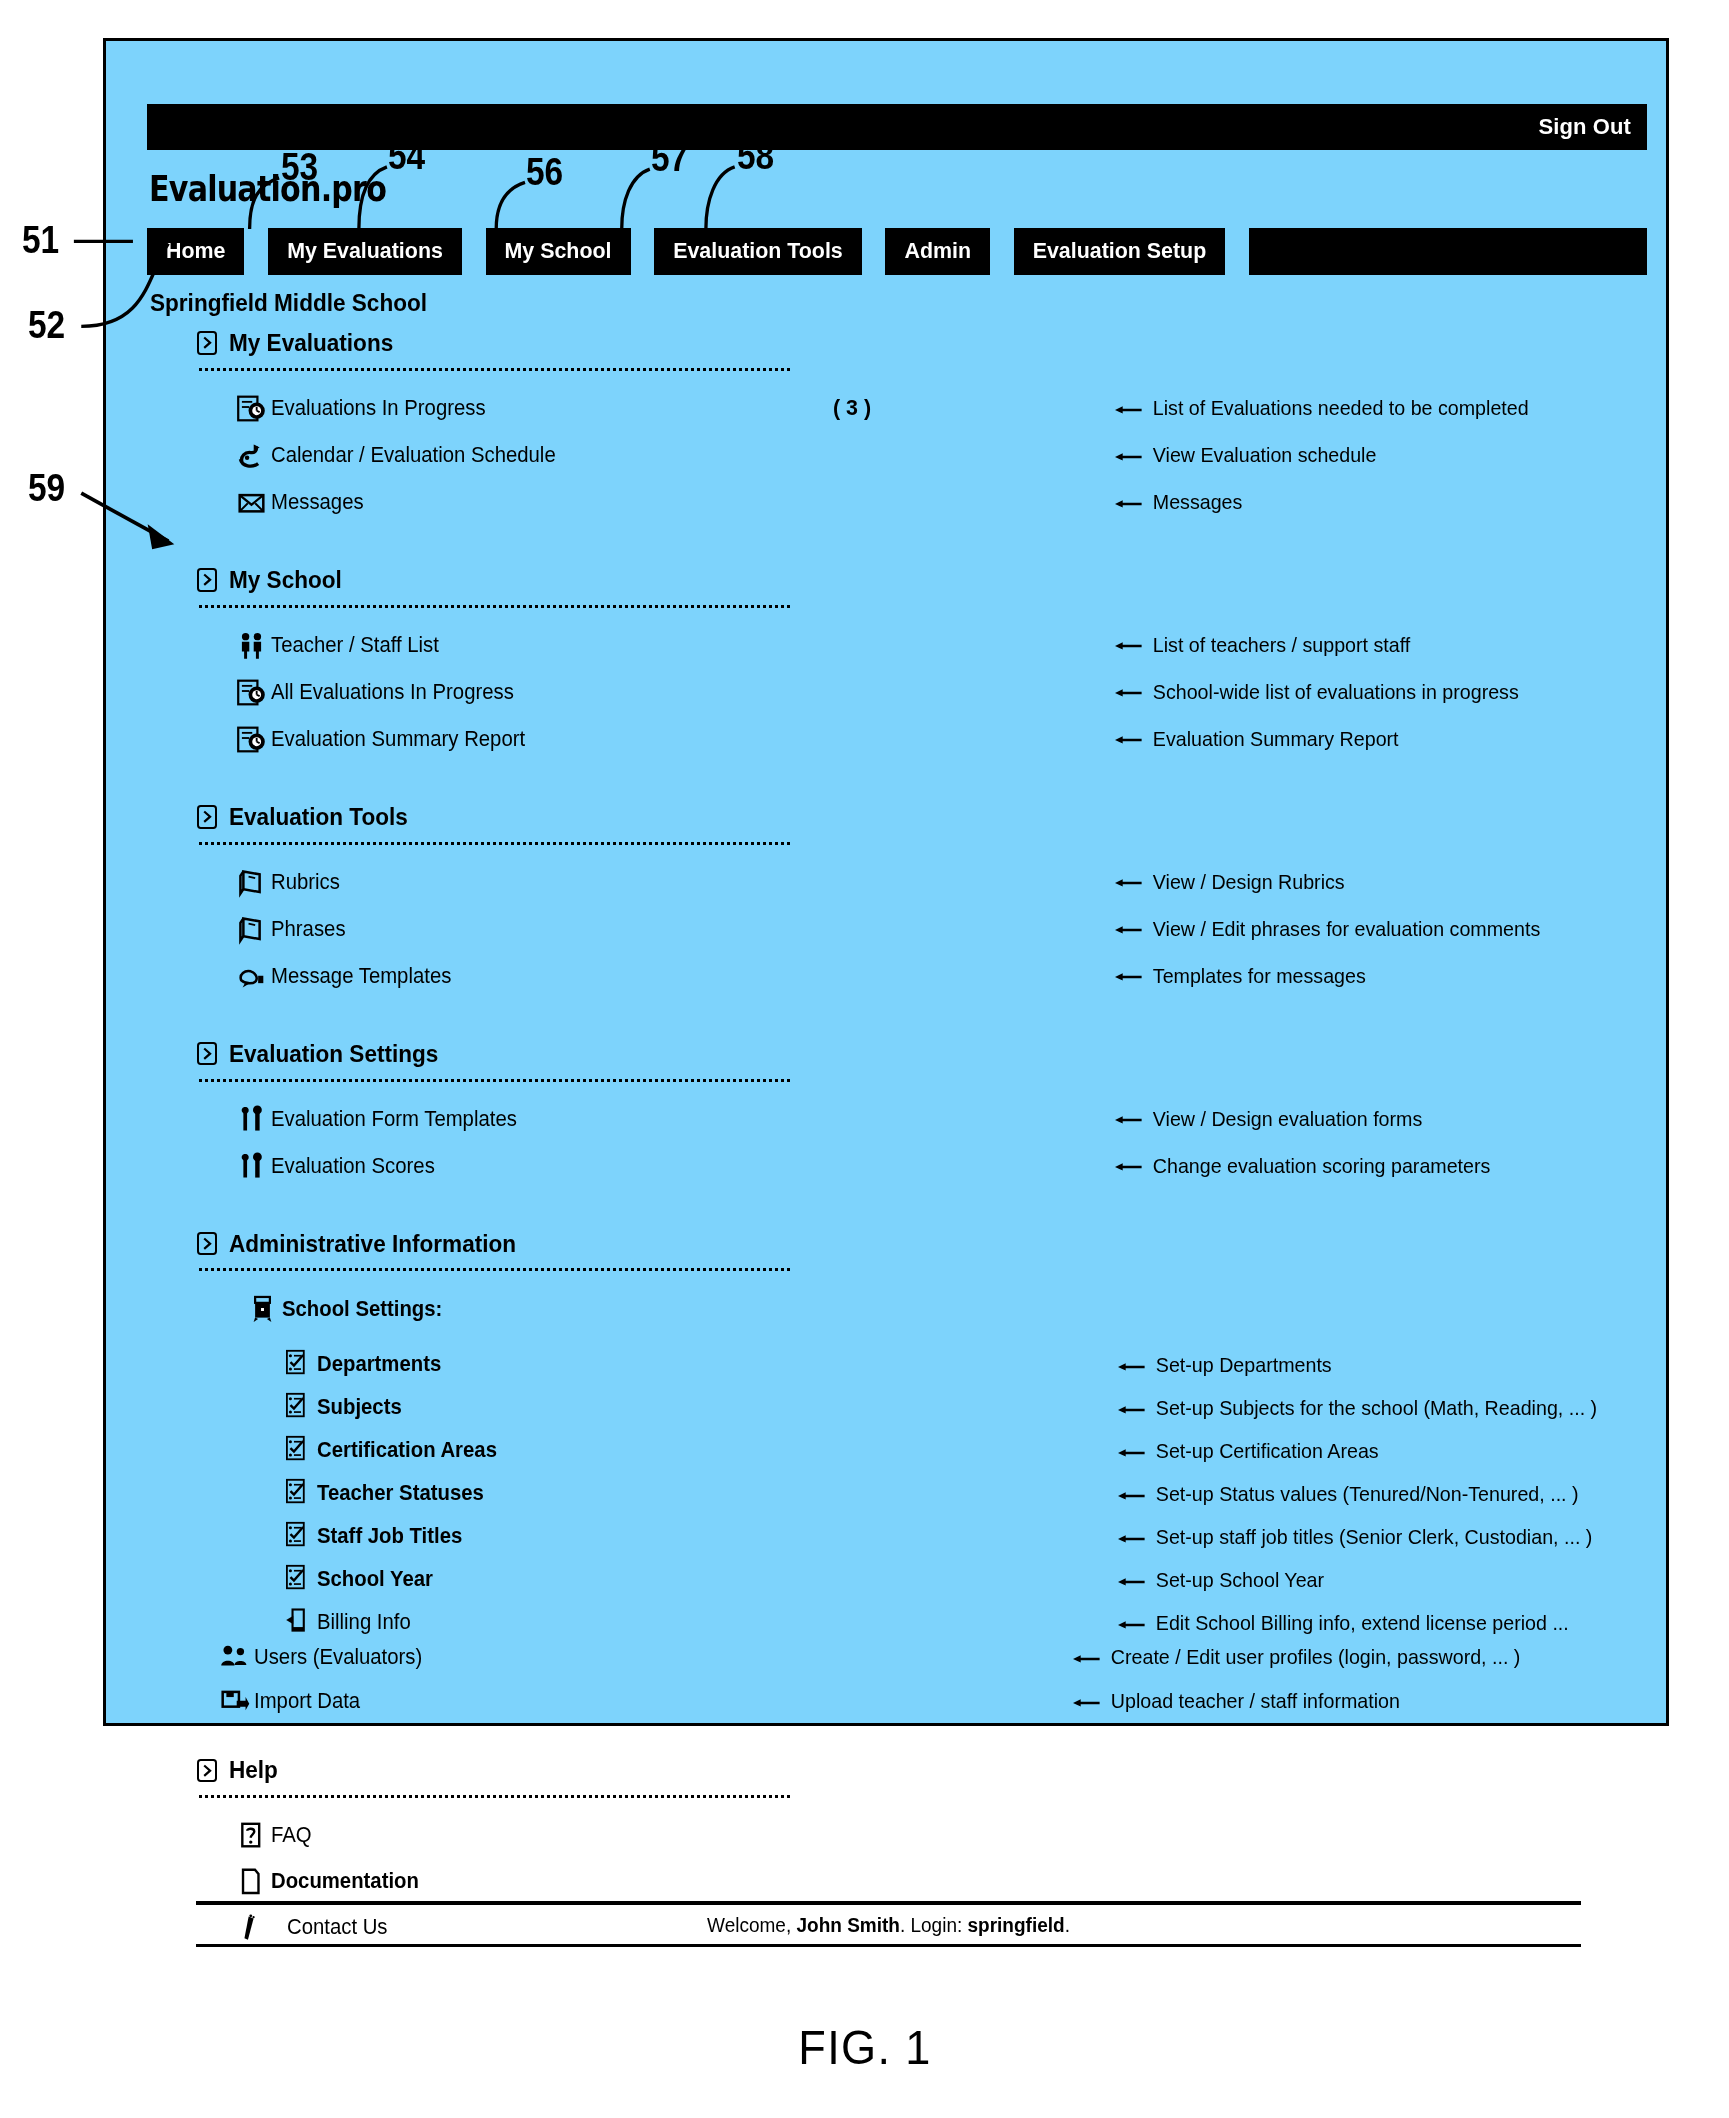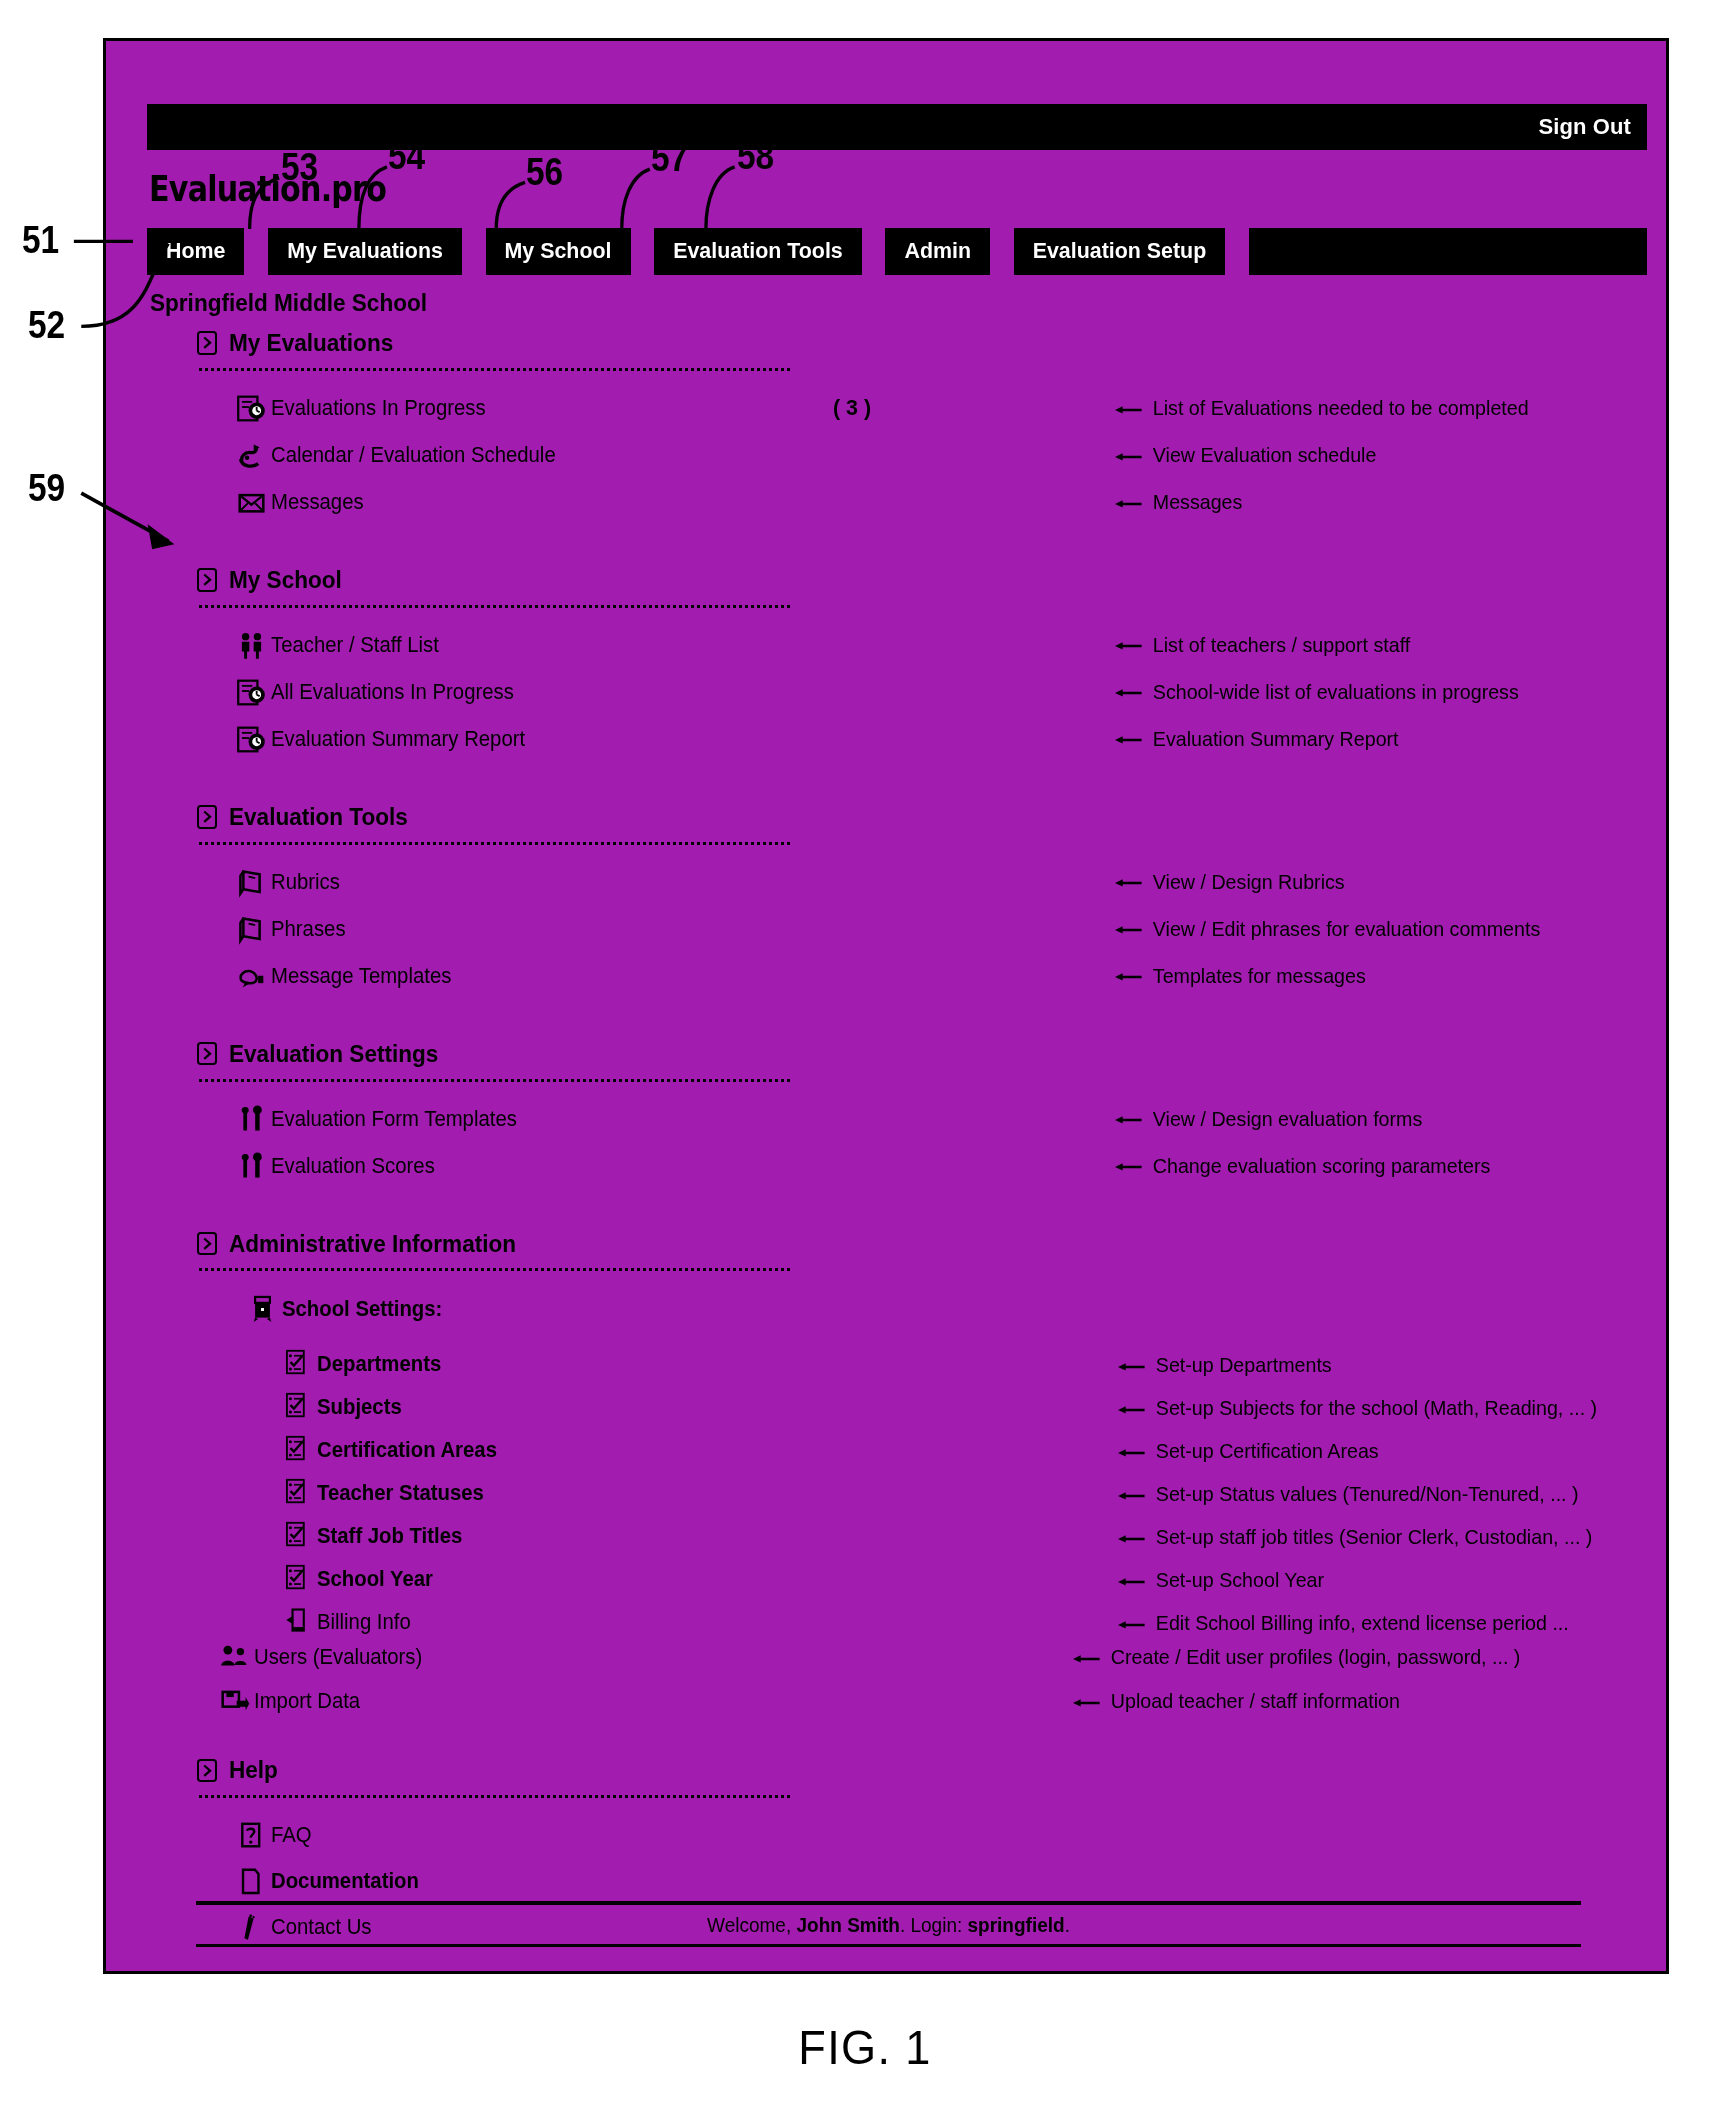--- a/index.html
+++ b/index.html
@@ -15,24 +15,24 @@
     position: relative;
     overflow: hidden;
   }
 
   
   #patent-frame {
     position: absolute;
     left: 103px;
     top: 38px;
     width: 1566px;
-    height: 1936px;
+    height: 1688px;
     border: 3.7px solid #000;
     box-sizing: border-box;
-    background: #a21caf;
+    background: #7dd3fc;
   }
 
   
   #app-window {
     position: absolute;
     left: 19px;
     top: 63px;
     width: 1522px;
     height: 1853px;
   }
@@ -817,21 +817,21 @@
             <span class="label">FAQ</span>
           </div>
           <div class="row ind-1" style="height:46px;font-weight:bold;">
             <span class="icon-cell">
               <svg width="29.5" height="29.5" viewBox="0 0 42 42">
                   <path d="M10 4 L27 4 L32 10 L32 37 L10 37 Z" fill="none" stroke="#000" stroke-width="3.4"></path>
                 </svg>
             </span>
             <span class="label">Documentation</span>
           </div>
-          <div class="row ind-1" style="height:46px;">
+          <div class="row ind-1" style="height:46px;gap:16px;">
             <span class="icon-cell">
               <svg width="29.5" height="29.5" viewBox="0 0 42 42">
                   <path d="M18 5 L25 8 L17 38 L12 36 Z" fill="#000"></path>
                   <circle cx="21" cy="4" r="2" fill="#000"></circle>
                   <circle cx="25" cy="6" r="1.6" fill="#000"></circle>
                 </svg>
             </span>
             <span class="label">Contact Us</span>
           </div>
         </div>

